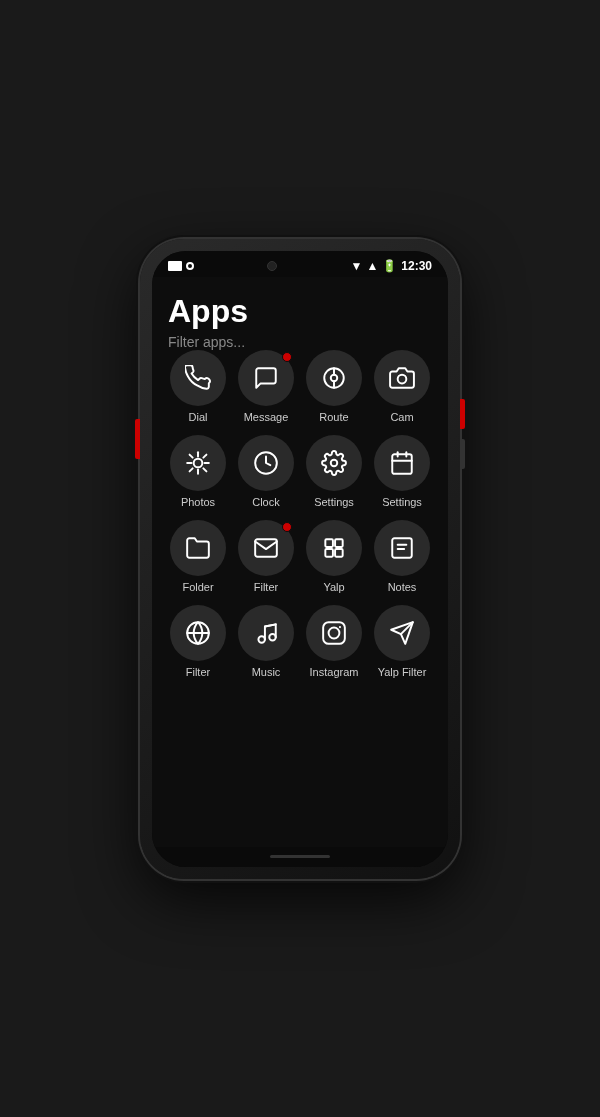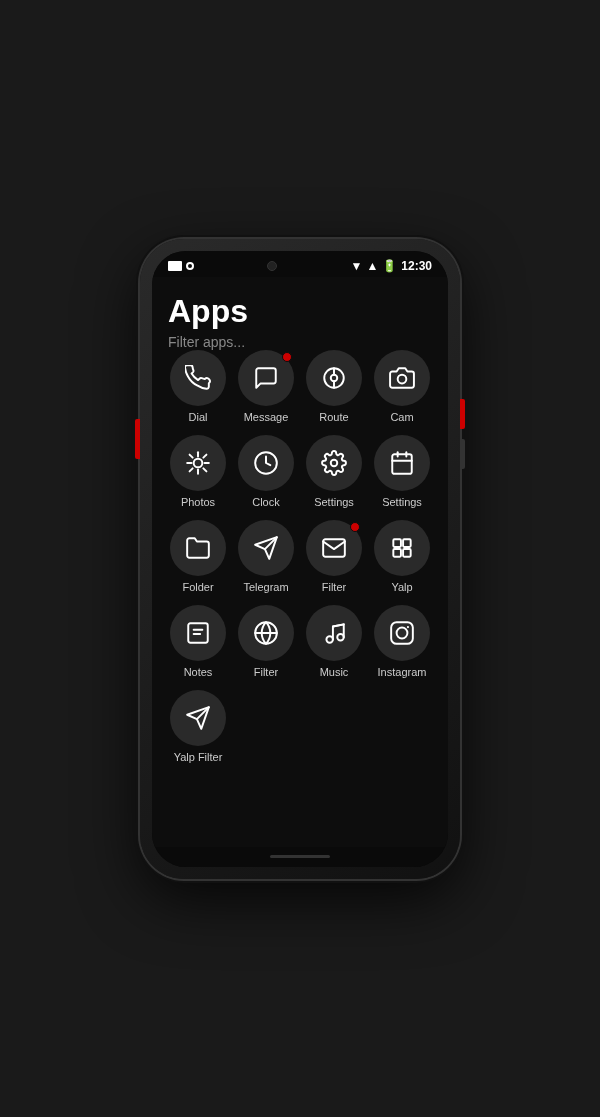--- a/index.html
+++ b/index.html
@@ -291,29 +291,20 @@
             <div class="app-icon-wrap">
               <svg viewBox="0 0 24 24">
                 <path d="M22 19a2 2 0 01-2 2H4a2 2 0 01-2-2V5a2 2 0 012-2h5l2 3h9a2 2 0 012 2z"></path>
               </svg>
             </div>
             <div class="app-label">Folder</div>
           </div>
           <div class="app-item">
             <div class="app-icon-wrap">
               <svg viewBox="0 0 24 24">
-                <line x1="22" y1="2" x2="11" y2="13"></line>
-                <polygon points="22 2 15 22 11 13 2 9 22 2"></polygon>
-              </svg>
-            </div>
-            <div class="app-label">Telegram</div>
-          </div>
-          <div class="app-item">
-            <div class="app-icon-wrap">
-              <svg viewBox="0 0 24 24">
                 <path d="M4 4h16c1.1 0 2 .9 2 2v12c0 1.1-.9 2-2 2H4c-1.1 0-2-.9-2-2V6c0-1.1.9-2 2-2z"></path>
                 <polyline points="22,6 12,13 2,6"></polyline>
               </svg>
               <div class="notification-dot"></div>
             </div>
             <div class="app-label">Filter</div>
           </div>
           <div class="app-item">
             <div class="app-icon-wrap">
               <svg viewBox="0 0 24 24">

